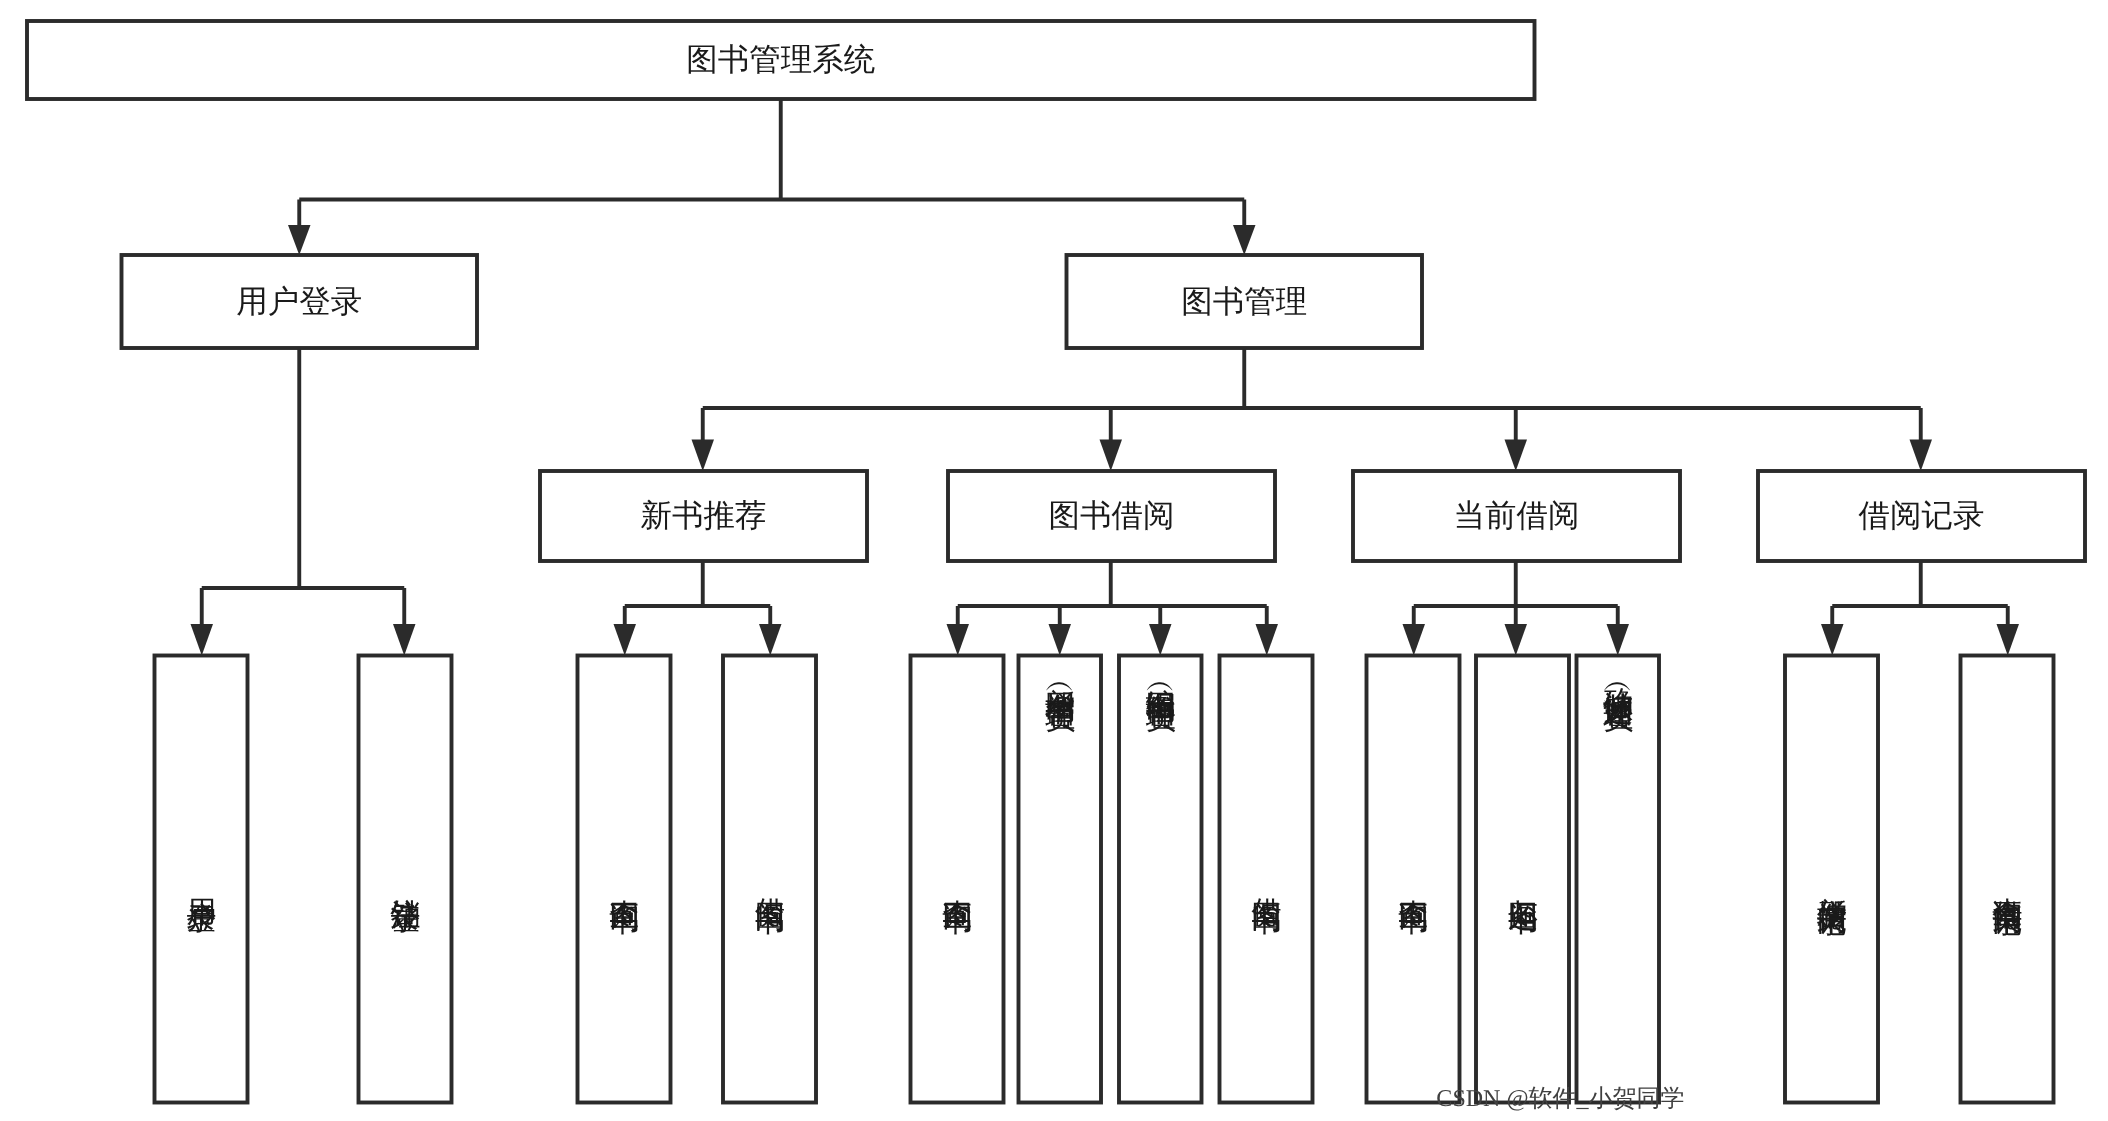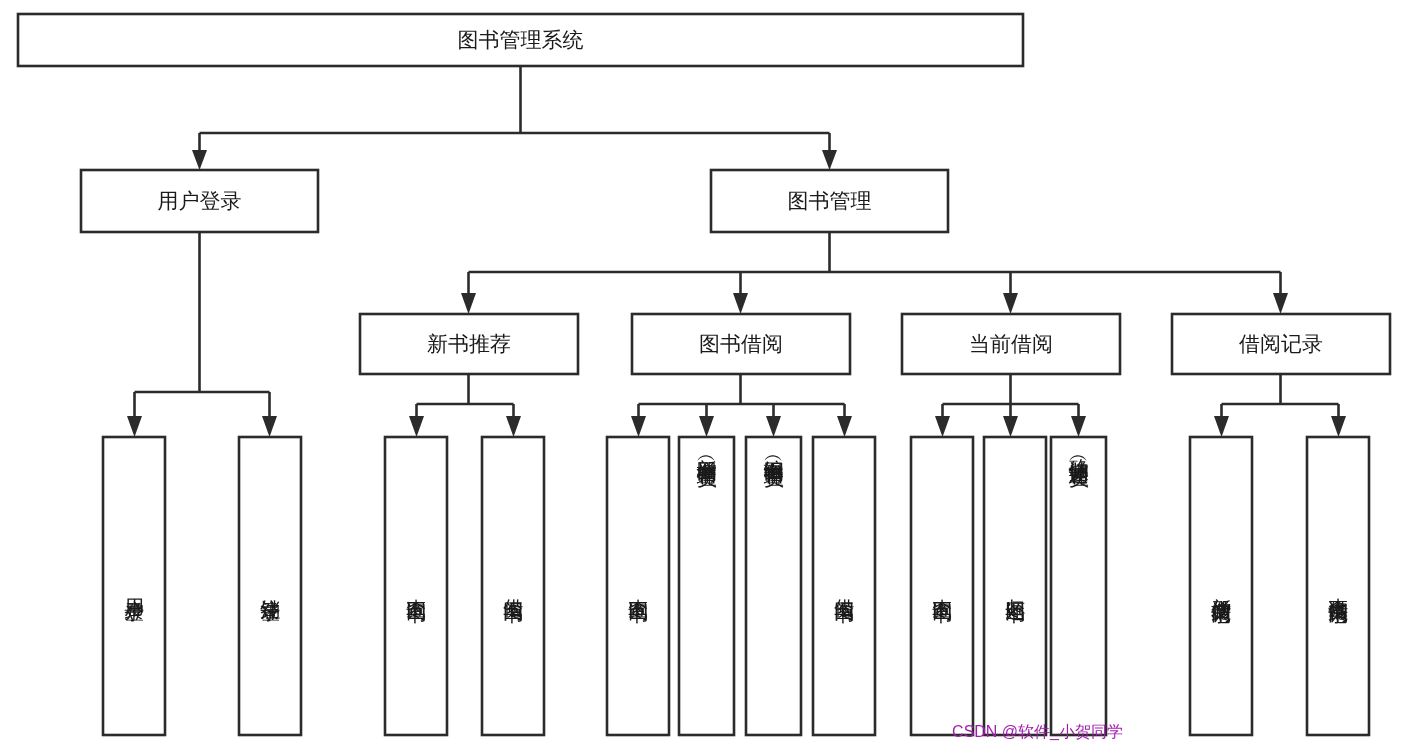--- a/index.html
+++ b/index.html
@@ -62,23 +62,23 @@
     font-size: 20px;
     line-height: 1.18;
     color: #1a1a1a;
     letter-spacing: 1.5px;
     white-space: nowrap;
   }
   .watermark {
     position: absolute;
     right: 6px;
     bottom: 4px;
-    font-family: Liberation Sans, sans-serif;
+    font-family: Liberation Serif, serif;
     font-size: 16px;
-    color: #a21caf;
+    color: #404040;
     white-space: nowrap;
   }
 </style>
 </head>
 <body>
 
 <div id="diagram-root">
 
   <svg id="flow-svg" viewBox="0 0 1405 747" xmlns="http://www.w3.org/2000/svg">
 

